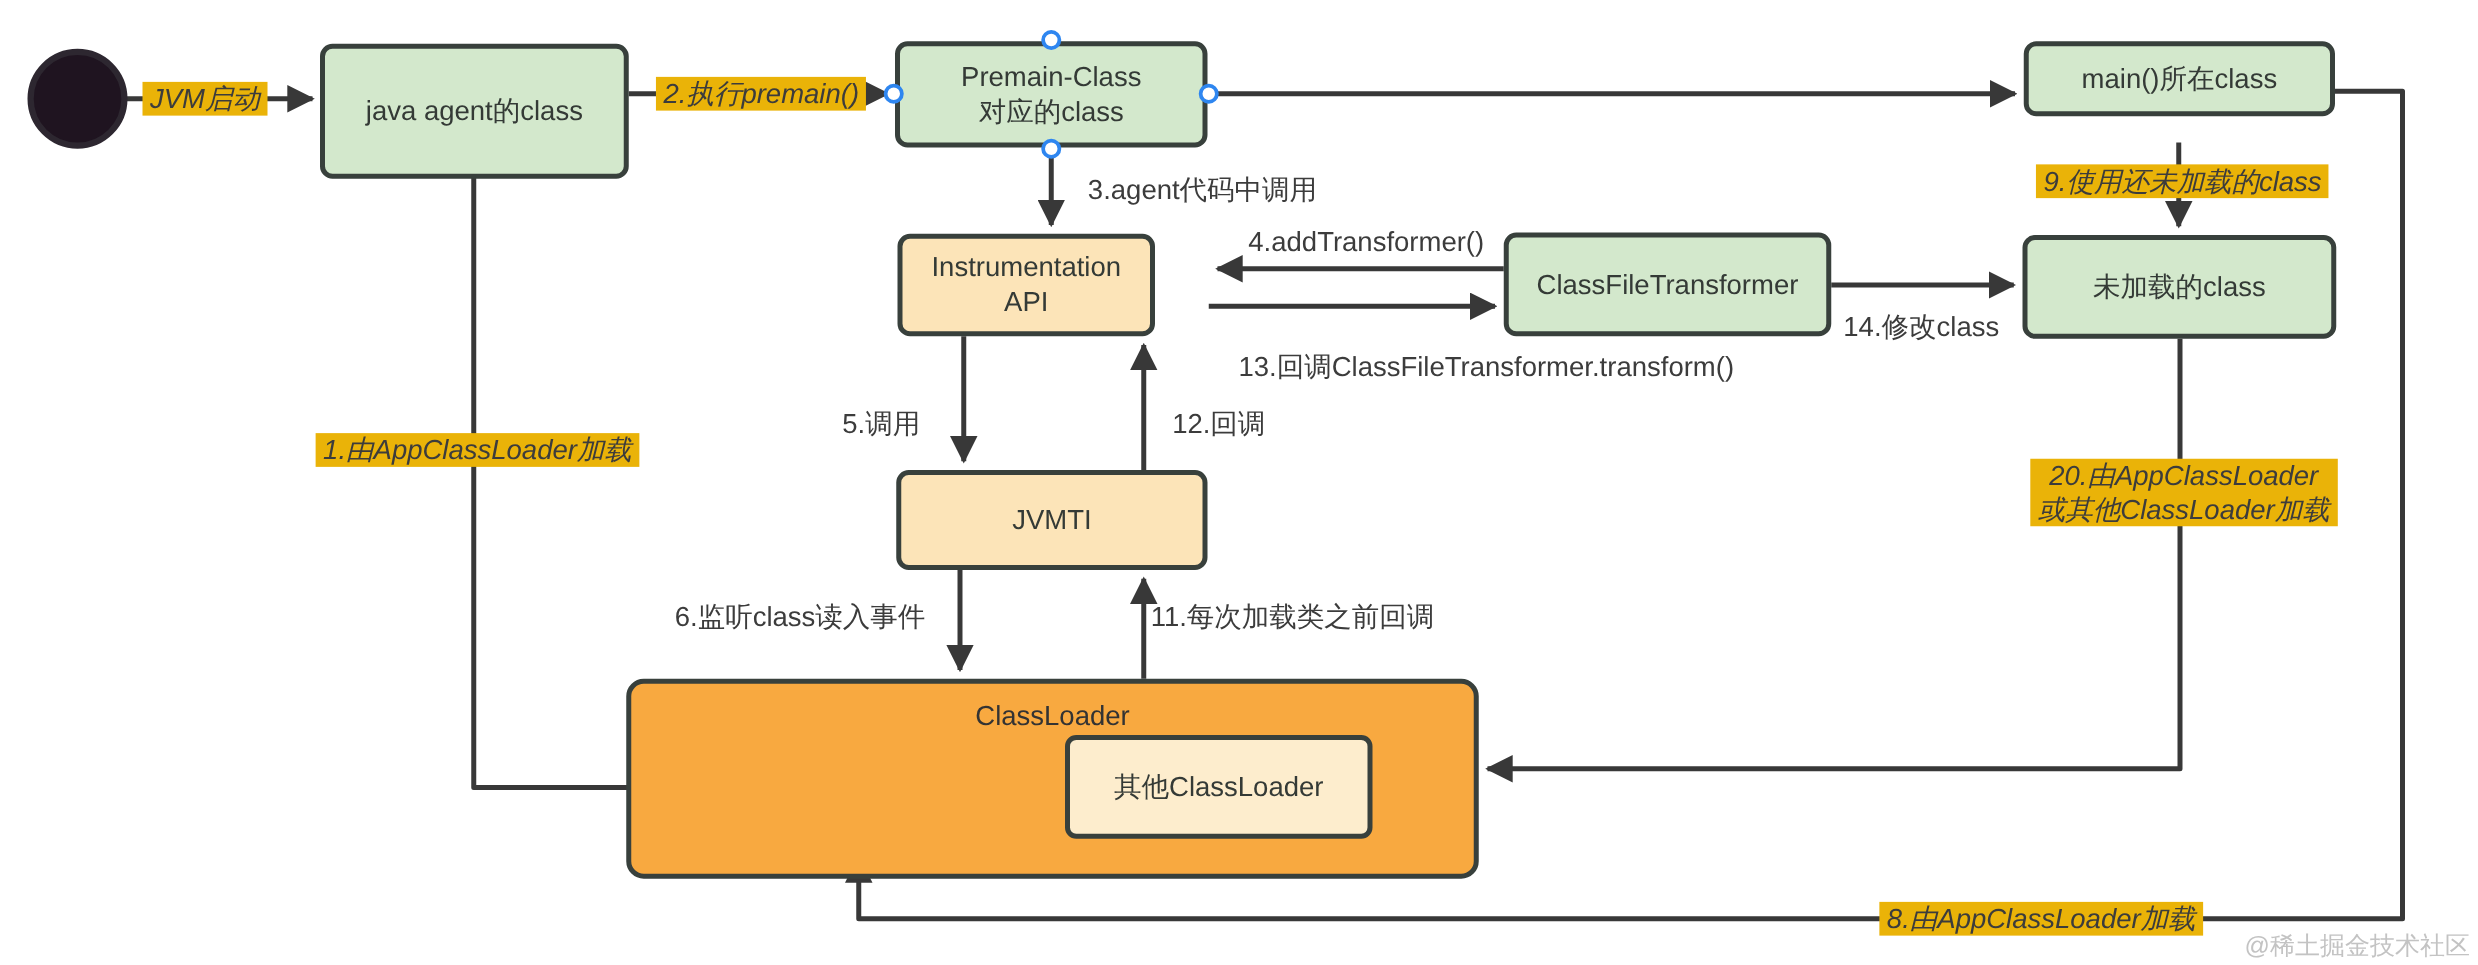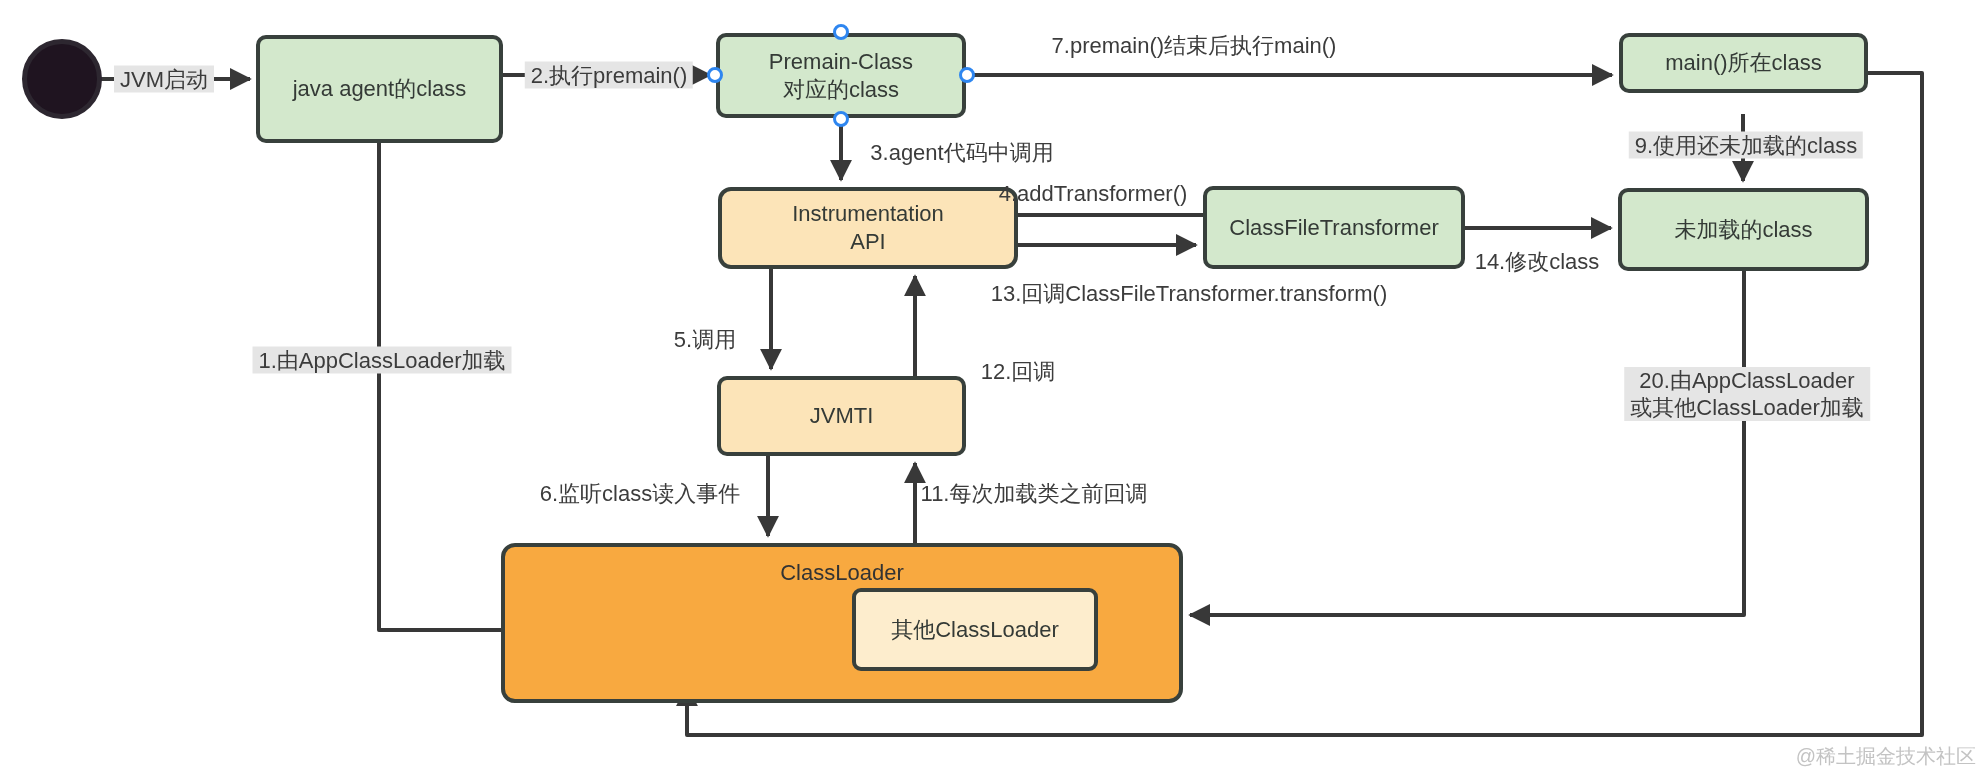--- a/index.html
+++ b/index.html
@@ -19,21 +19,21 @@
   .inner{background:#fdedcd;border-radius:9px;}
   .start-circle{
     position:absolute;left:22px;top:39px;width:80px;height:80px;z-index:2;
     box-sizing:border-box;border-radius:50%;
     background:#1f1420;border:5px solid #2d2730;
   }
   .elabel{
     position:absolute;z-index:3;transform:translate(-50%,-50%);
     font-size:22px;color:#3c3c3c;white-space:nowrap;text-align:center;line-height:27px;
   }
-  .onln{background:#e5e5e5;padding:0 6px;}
+  .onln{background:#eab308;padding:0 6px;font-style:italic;}
   .handle{
     position:absolute;z-index:4;width:16px;height:16px;box-sizing:border-box;
     border-radius:50%;background:#ffffff;border:3.5px solid #2e86f0;
     transform:translate(-50%,-50%);
   }
   .watermark{
     position:absolute;right:6px;bottom:2px;z-index:3;
     font-size:20px;color:#c3c3c3;
   }
 </style>
@@ -75,21 +75,21 @@
 
   <div class="box green" style="left:716px;top:33px;width:250px;height:85px;">
     <span>Premain-Class</span>
     <span>对应的class</span>
   </div>
 
   <div class="box green" style="left:1619px;top:33px;width:249px;height:60px;">
     <span>main()所在class</span>
   </div>
 
-  <div class="box cream" style="left:718px;top:187px;width:300px;height:82px;border-radius:13px;">
+  <div class="box cream" style="left:718px;top:187px;width:206px;height:82px;">
     <span>Instrumentation</span>
     <span>API</span>
   </div>
 
   <div class="box green" style="left:1203px;top:186px;width:262px;height:83px;">
     <span>ClassFileTransformer</span>
   </div>
 
   <div class="box green" style="left:1618px;top:188px;width:251px;height:83px;">
     <span>未加载的class</span>
@@ -108,30 +108,30 @@
     <span>其他ClassLoader</span>
   </div>
 
   <div class="handle" style="left:841px;top:32px;"></div>
   <div class="handle" style="left:841px;top:119px;"></div>
   <div class="handle" style="left:715px;top:75px;"></div>
   <div class="handle" style="left:967px;top:75px;"></div>
 
   <div class="elabel onln" style="left:164px;top:79px;">JVM启动</div>
   <div class="elabel onln" style="left:609px;top:75px;">2.执行premain()</div>
-  <div class="elabel" style="left:1194px;top:45px;">7.premain()结束后执行main()</div>
   <div class="elabel" style="left:962px;top:152px;">3.agent代码中调用</div>
   <div class="elabel" style="left:1093px;top:193px;">4.addTransformer()</div>
   <div class="elabel" style="left:1537px;top:261px;">14.修改class</div>
   <div class="elabel onln" style="left:1746px;top:145px;">9.使用还未加载的class</div>
   <div class="elabel" style="left:1189px;top:293px;">13.回调ClassFileTransformer.transform()</div>
   <div class="elabel" style="left:705px;top:339px;">5.调用</div>
-  <div class="elabel" style="left:1018px;top:339px;margin-top:32px;">12.回调</div>
+  <div class="elabel" style="left:975px;top:339px;">12.回调</div>
   <div class="elabel" style="left:640px;top:493px;">6.监听class读入事件</div>
   <div class="elabel" style="left:1034px;top:493px;">11.每次加载类之前回调</div>
   <div class="elabel onln" style="left:382px;top:360px;">1.由AppClassLoader加载</div>
   <div class="elabel onln" style="left:1747px;top:394px;">
     <span style="display:block;">20.由AppClassLoader</span>
     <span style="display:block;">或其他ClassLoader加载</span>
   </div>
+  <div class="elabel onln" style="left:1633px;top:735px;">8.由AppClassLoader加载</div>
 
   <div class="watermark">@稀土掘金技术社区</div>
 </div>
 
 </body></html>

